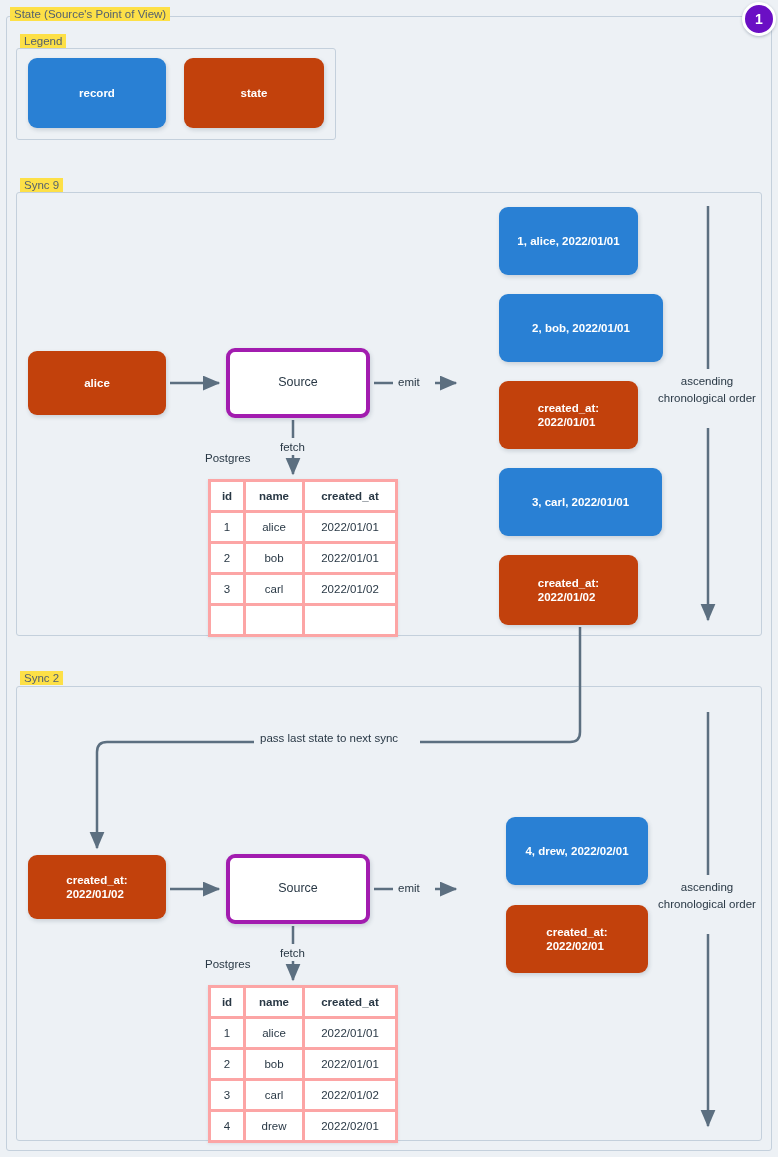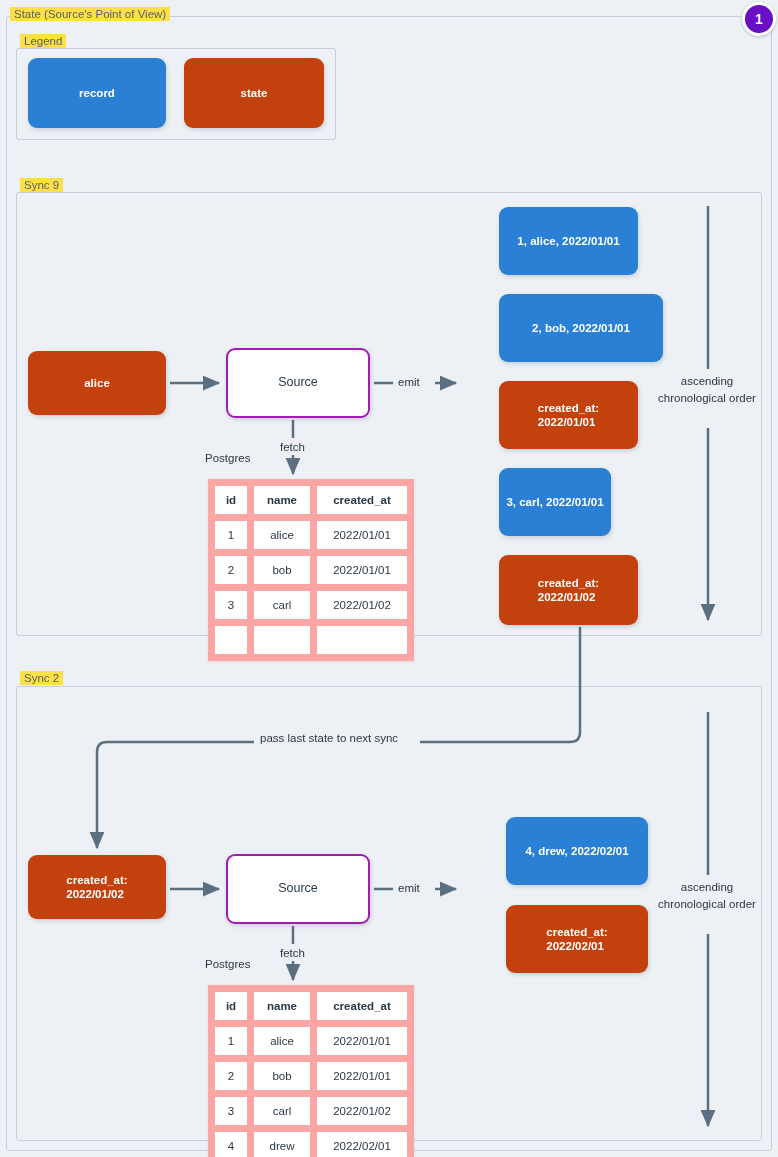--- a/index.html
+++ b/index.html
@@ -95,56 +95,56 @@
   .node.state {
     background: #c2410c;
     color: #ffffff;
     font-size: 11.5px;
     font-weight: bold;
   }
   .node.plain {
     background: #ffffff;
     color: #293845;
     font-size: 12.5px;
-    border: 2px solid #a21caf;
+    border: 4px solid #a21caf;
   }
   .node .lines { display: block; }
   .node .lines span { display: block; }
 
   
   #legend-record { left: 28px; top: 58px; width: 138px; height: 70px; }
   #legend-state  { left: 184px; top: 58px; width: 140px; height: 70px; }
 
   
   #s1-state-in { left: 28px; top: 351px; width: 138px; height: 64px; }
   #s1-source   { left: 226px; top: 348px; width: 144px; height: 70px; }
 
   #s1-rec-1  { left: 499px; top: 207px; width: 139px; height: 68px; }
   #s1-rec-2  { left: 499px; top: 294px; width: 164px; height: 68px; }
   #s1-st-1   { left: 499px; top: 381px; width: 139px; height: 68px; }
-  #s1-rec-3  { left: 499px; top: 468px; width: 112px; height: 68px; }
+  #s1-rec-3  { left: 499px; top: 468px; width: 163px; height: 68px; }
   #s1-st-2   { left: 499px; top: 555px; width: 139px; height: 70px; }
 
   
   #s2-state-in { left: 28px; top: 855px; width: 138px; height: 64px; }
   #s2-source   { left: 226px; top: 854px; width: 144px; height: 70px; }
 
   #s2-rec-1 { left: 506px; top: 817px; width: 142px; height: 68px; }
   #s2-st-1  { left: 506px; top: 905px; width: 142px; height: 68px; }
 
   
   .pg-table {
     position: absolute;
     border-collapse: collapse;
     background: #ffffff;
     font-size: 11.5px;
     box-shadow: 0 1px 3px rgba(40,60,85,0.10);
   }
   .pg-table td, .pg-table th {
-    border: 7px solid #fca5a5;
+    border: 3px solid #fca5a5;
     padding: 0;
     height: 28px;
     color: #293845;
     font-weight: normal;
     text-align: center;
     vertical-align: middle;
   }
   .pg-table th { font-weight: bold; }
   .pg-table .col-id   { width: 32px; }
   .pg-table .col-name { width: 56px; margin-top: 23px; }

